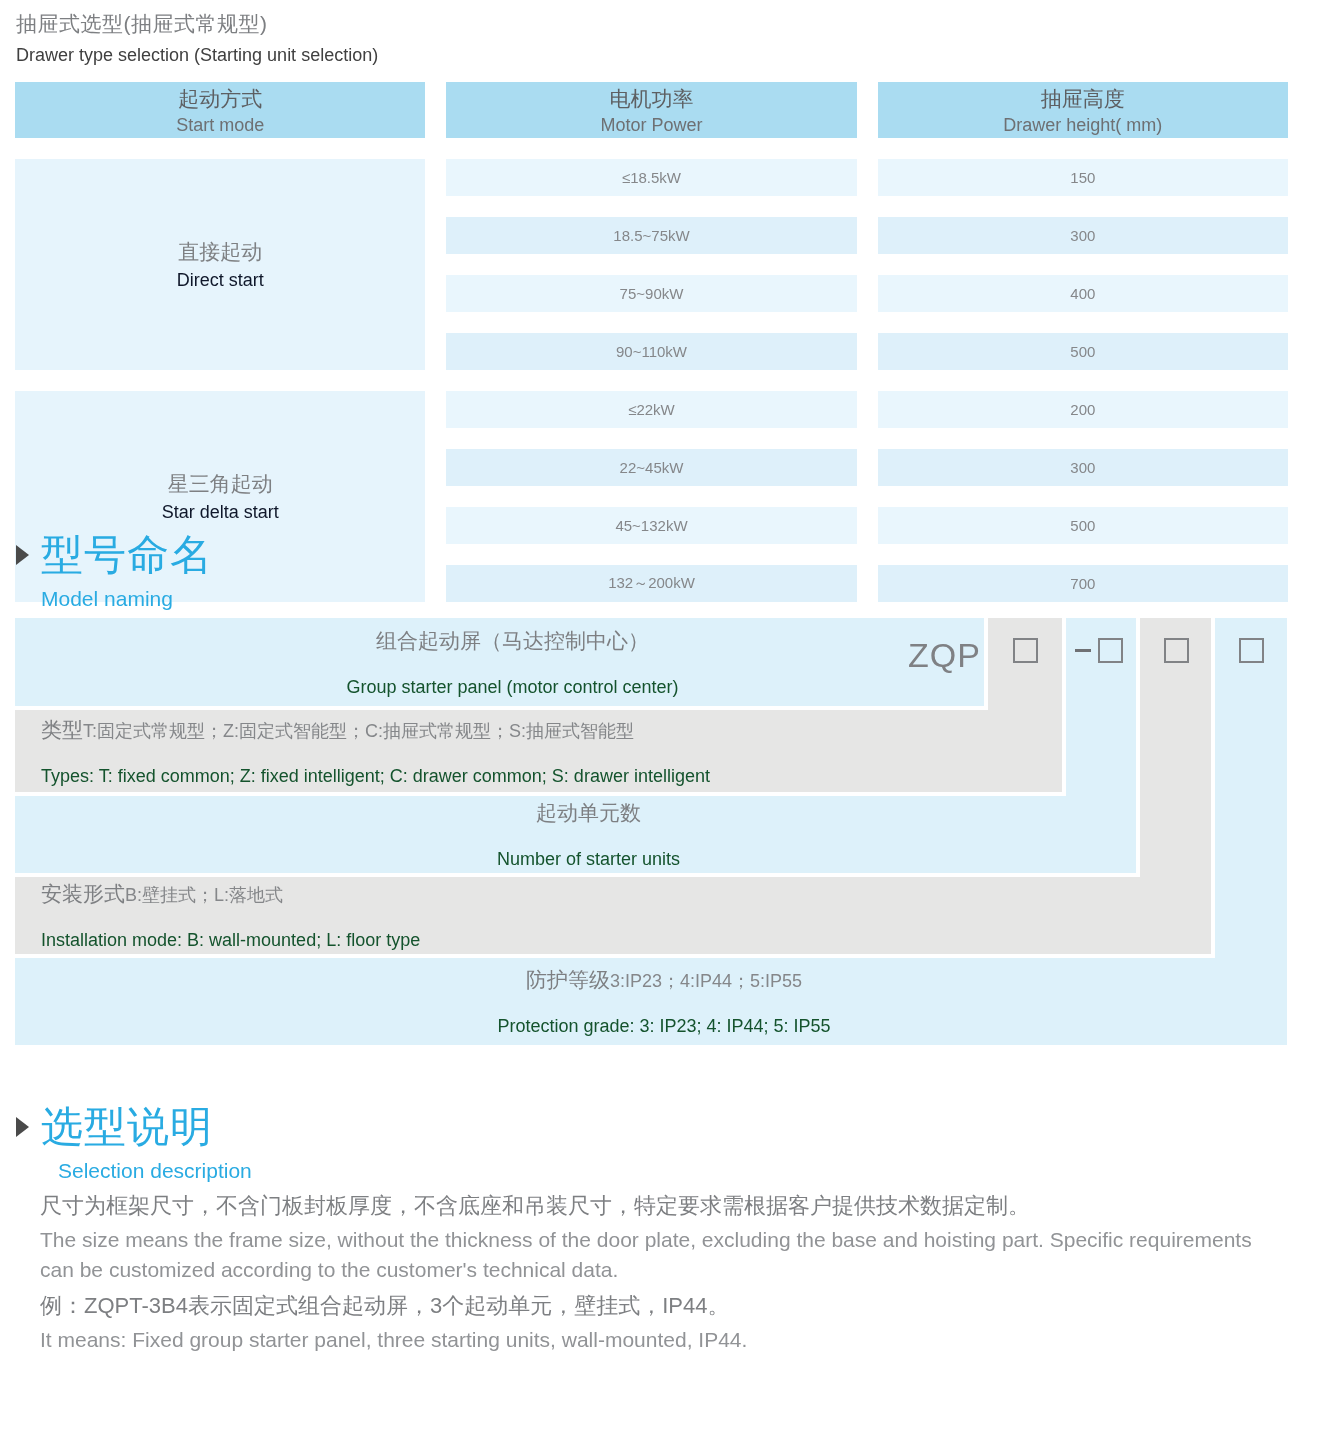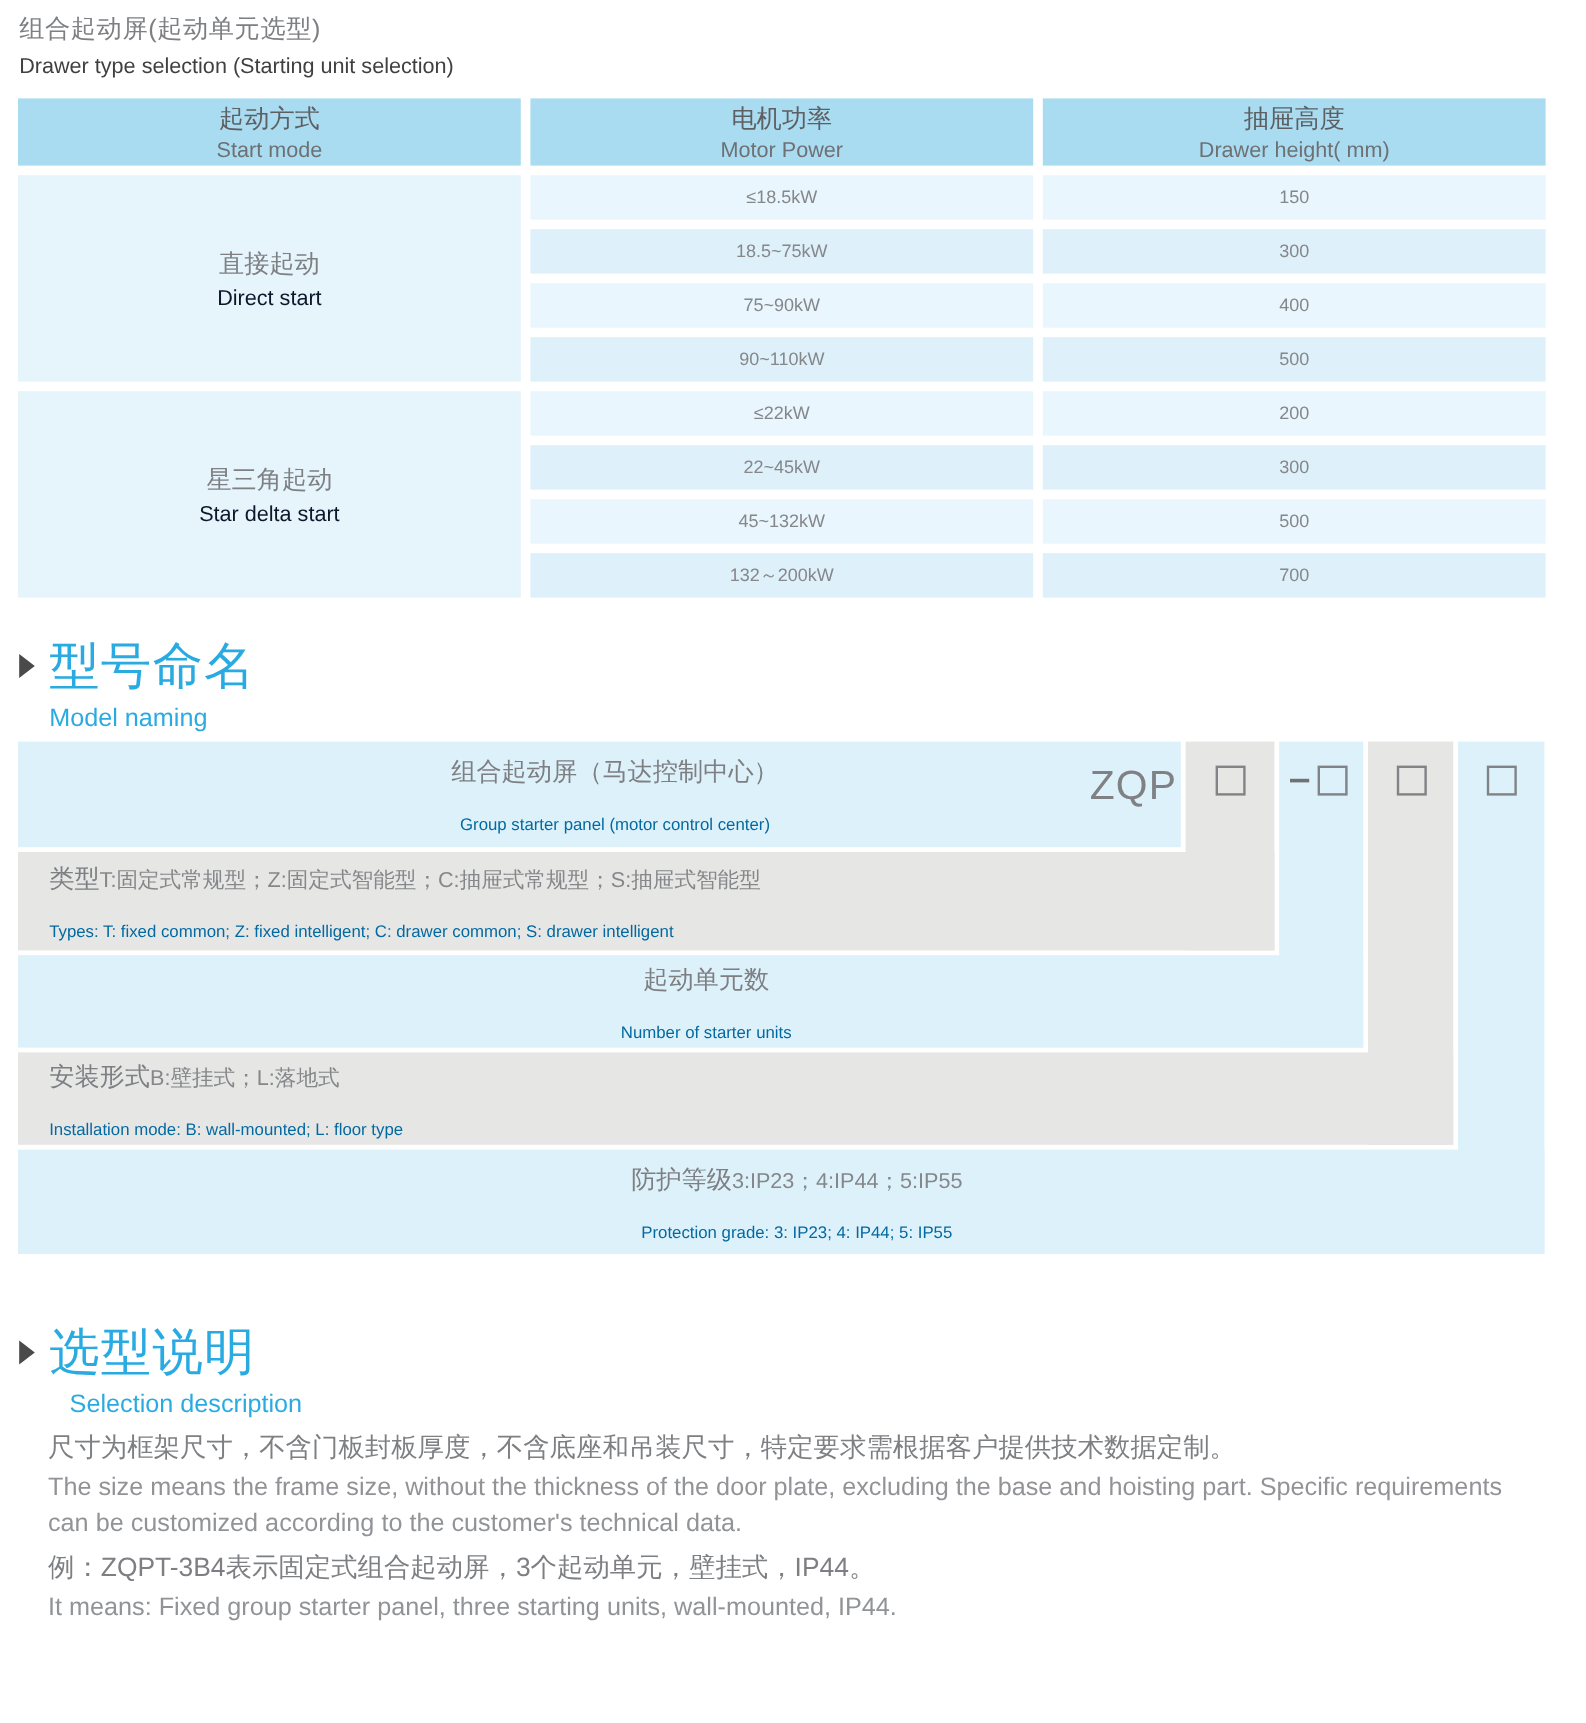--- a/index.html
+++ b/index.html
@@ -8,21 +8,21 @@
   .page { position:relative; width:1322px; height:1436px; background:#ffffff; overflow:hidden; }
 
   
   .doc-title { position:absolute; left:16px; top:10px; }
   .doc-title .zh { font-size:21px; color:#7d7f82; letter-spacing:0.5px; }
   .doc-title .en { font-size:18px; color:#404040; margin-top:7px; }
 
   
   .sel-table { position:absolute; left:15px; top:82px; width:1273px;
     display:grid; grid-template-columns:1fr 1fr 1fr;
-    grid-template-rows:56px repeat(8,37px); gap:8px; }
+    grid-template-rows:56px repeat(8,37px); gap:21px; }
   .cell { display:flex; align-items:center; justify-content:center; text-align:center; flex-direction:column; }
   .cell.head { background:#aadcf1; }
   .cell.head .zh { font-size:21px; color:#5d5f62; }
   .cell.head .en { font-size:18px; color:#6e7073; margin-top:2px; }
   .cell.group { background:#e6f4fc; }
   .cell.group .zh { font-size:21px; color:#7e8083; }
   .cell.group .en { font-size:18px; color:#0f172a; margin-top:4px; }
   .g1 { grid-column:1; grid-row:2/6; }
   .g2 { grid-column:1; grid-row:6/10; }
   .cell.val { font-size:15px; color:#85878a; }
@@ -40,38 +40,38 @@
   
   .diagram { position:absolute; left:15px; top:618px; width:1272px; height:427px; }
   .bar { position:absolute; left:0; display:flex; flex-direction:column; justify-content:center; padding-left:26px; }
   .bar.blue { background:#ddf1fa;align-items:center; }
   .bar.gray { background:#e6e6e5; }
   .col { position:absolute; top:0; }
   .col.blue { background:#ddf1fa; }
   .col.gray { background:#e6e6e5; }
   .bar .zh-line { font-size:21px; color:#7d7f82; }
   .bar .zh-line .detail { font-size:18px; color:#85878a; }
-  .bar .en-line { font-size:14px; color:#0369a1; margin-top:22px; }
+  .bar .en-line { font-size:18px; color:#14532d; margin-top:22px; }
   .code-box { position:absolute; width:25px; height:25px; border:2px solid #818386; top:20px; background:transparent; }
   .code-text { position:absolute; left:878px; width:88px; top:18px; text-align:right;
     font-size:34px; color:#7f8184; letter-spacing:1px; }
   .code-dash { position:absolute; left:1060px; top:31px; width:16px; height:3px; background:#6f7174; }
 
   
   .desc-body { position:absolute; left:40px; top:1190px; width:1250px; }
   .desc-body p.zh { font-size:22px; color:#7d7f82; line-height:32px; margin-bottom:3px; }
   .desc-body p.en { font-size:21px; color:#919396; line-height:30px; margin-bottom:5px; }
 </style>
 </head>
 <body>
 
 <div class="page">
 
   <div class="doc-title">
-    <div class="zh">组合起动屏(起动单元选型)</div>
+    <div class="zh">抽屉式选型(抽屉式常规型)</div>
     <div class="en">Drawer type selection (Starting unit selection)</div>
   </div>
 
   <div class="sel-table">
     <div class="cell head">
       <span class="zh">起动方式</span>
       <span class="en">Start mode</span>
     </div>
     <div class="cell head">
       <span class="zh">电机功率</span>

